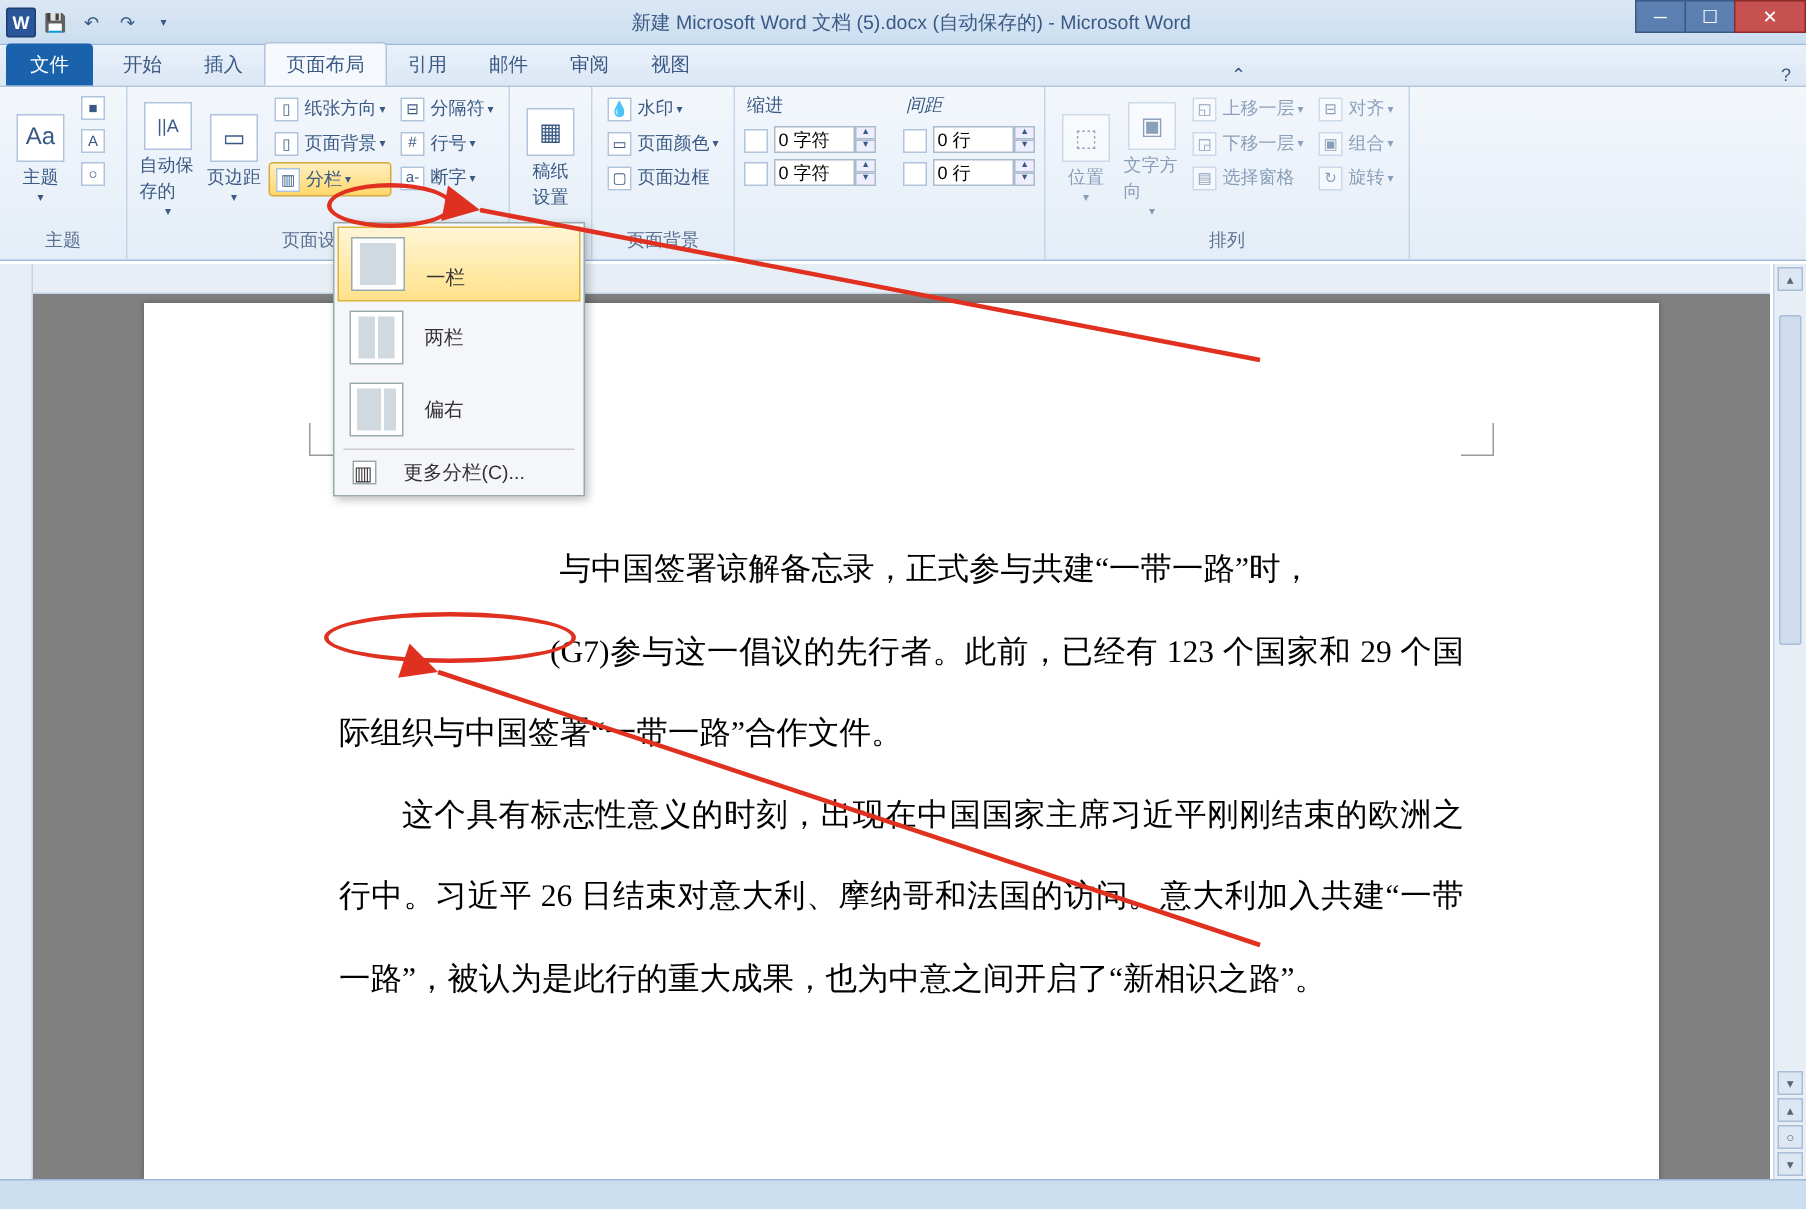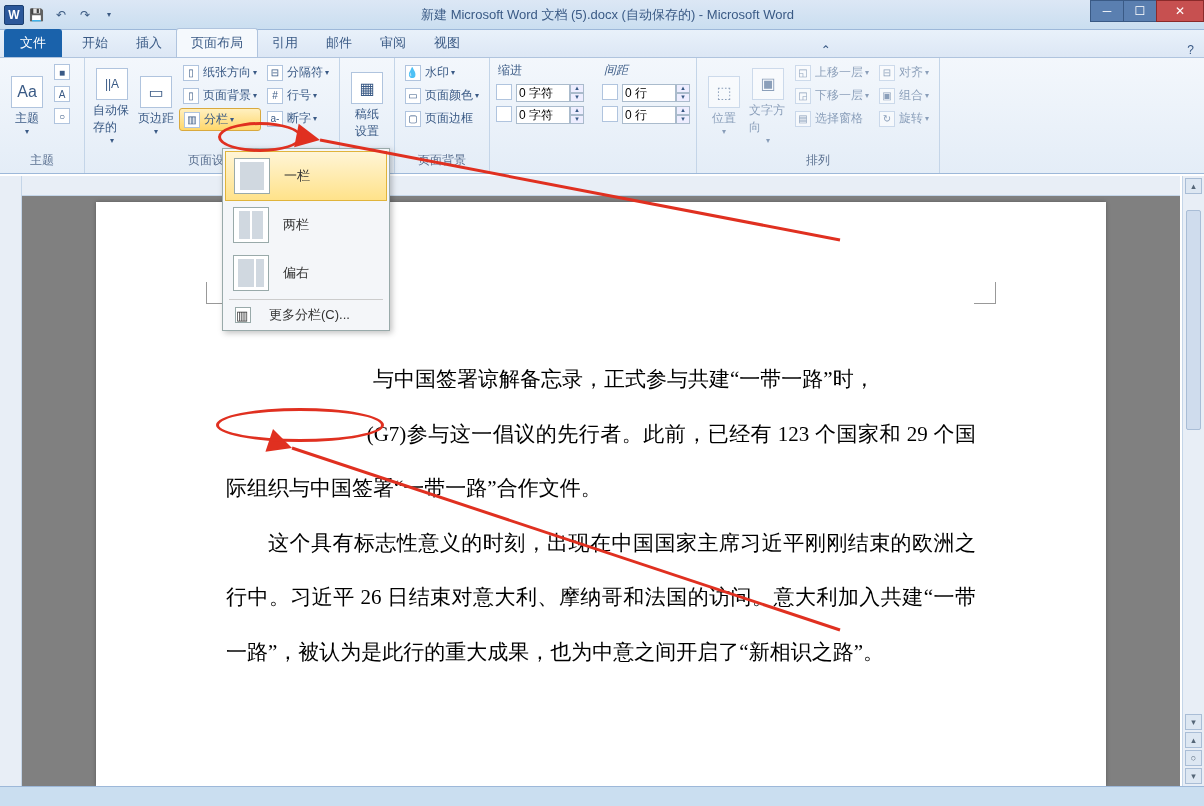--- a/index.html
+++ b/index.html
@@ -31,34 +31,34 @@
 
 .big-btn { width: 42px; display: flex; flex-direction: column; align-items: center; justify-content: center; font-size: 12px; color: #3a5a85; cursor: pointer; padding: 2px; }
 .big-btn .ico { width: 32px; height: 32px; background: #fff; border: 1px solid #b0c4de; margin-bottom: 2px; display: flex; align-items: center; justify-content: center; font-size: 16px; }
 .stack { display: flex; flex-direction: column; gap: 2px; }
 .small-btn { display: flex; align-items: center; font-size: 12px; color: #3a5a85; padding: 2px 4px; cursor: pointer; white-space: nowrap; }
 .small-btn .si { width: 16px; height: 16px; background: #fff; border: 1px solid #b0c4de; margin-right: 4px; display: inline-flex; align-items: center; justify-content: center; font-size: 10px; }
 .small-btn .dd { margin-left: 2px; font-size: 8px; }
 
 .columns-active { background: linear-gradient(#fff0c0, #ffd76b); border: 1px solid #d9a93e; border-radius: 3px; }
 
-.spinner { display: flex; align-items: flex-start; font-size: 12px; color: #3a5a85; padding: 1px 0; }
+.spinner { display: flex; align-items: flex-end; font-size: 12px; color: #3a5a85; padding: 1px 0; }
 .spinner .si { width: 16px; height: 16px; border: 1px solid #b0c4de; margin-right: 4px; background: #fff; }
 .spinner input { width: 54px; height: 18px; font-size: 12px; border: 1px solid #abc; padding: 0 2px; }
 .spinner .spin { width: 14px; display: flex; flex-direction: column; }
 .spinner .spin span { height: 9px; border: 1px solid #abc; font-size: 7px; line-height: 6px; text-align: center; background: #eef; }
 
 .disabled { opacity: 0.55; }
 
 
 .columns-menu { position: absolute; left: 222px; top: 148px; width: 168px; background: #f4f6f9; border: 1px solid #9aa; box-shadow: 2px 2px 6px rgba(0,0,0,0.25); z-index: 100; padding: 2px; }
 .menu-item { display: flex; align-items: center; padding: 6px 8px; font-size: 13px; color: #333; cursor: pointer; }
 .menu-item .mico { width: 36px; height: 36px; border: 1px solid #9aa; background: #fff; margin-right: 14px; display: flex; align-items: center; justify-content: center; gap: 2px; }
 .menu-item .mico span { background: #d0d8e0; display: inline-block; }
-.menu-item.highlighted { background: linear-gradient(#fff5d6, #ffe28a); border: 1px solid #e0b43b; }
+.menu-item.highlighted { background: linear-gradient(#fff5d6, #ffe28a); border: 1px solid #e0b43b; align-items: flex-end; }
 .menu-sep { height: 1px; background: #ccc; margin: 2px 4px; }
 .menu-item-small { display: flex; align-items: center; padding: 4px 8px; font-size: 13px; color: #333; cursor: pointer; }
 .menu-item-small .si { width: 16px; height: 16px; border: 1px solid #9aa; background: #fff; margin-right: 18px; margin-left: 2px; }
 
 
 .doc-area { position: absolute; top: 176px; left: 0; right: 24px; bottom: 20px; background: #fff; overflow: hidden; }
 .ruler-v { position: absolute; left: 0; top: 0; width: 22px; bottom: 0; background: #e8eef6; border-right: 1px solid #c4d5e8; }
 .ruler-h { position: absolute; left: 22px; top: 0; right: 0; height: 20px; background: #e8eef6; border-bottom: 1px solid #c4d5e8; }
 .ruler-toggle { position: absolute; left: 2px; top: 2px; width: 16px; height: 16px; border: 1px solid #9ab; background: #fff; }
 .canvas { position: absolute; left: 22px; top: 20px; right: 0; bottom: 0; background: #808080; display: flex; justify-content: center; }

